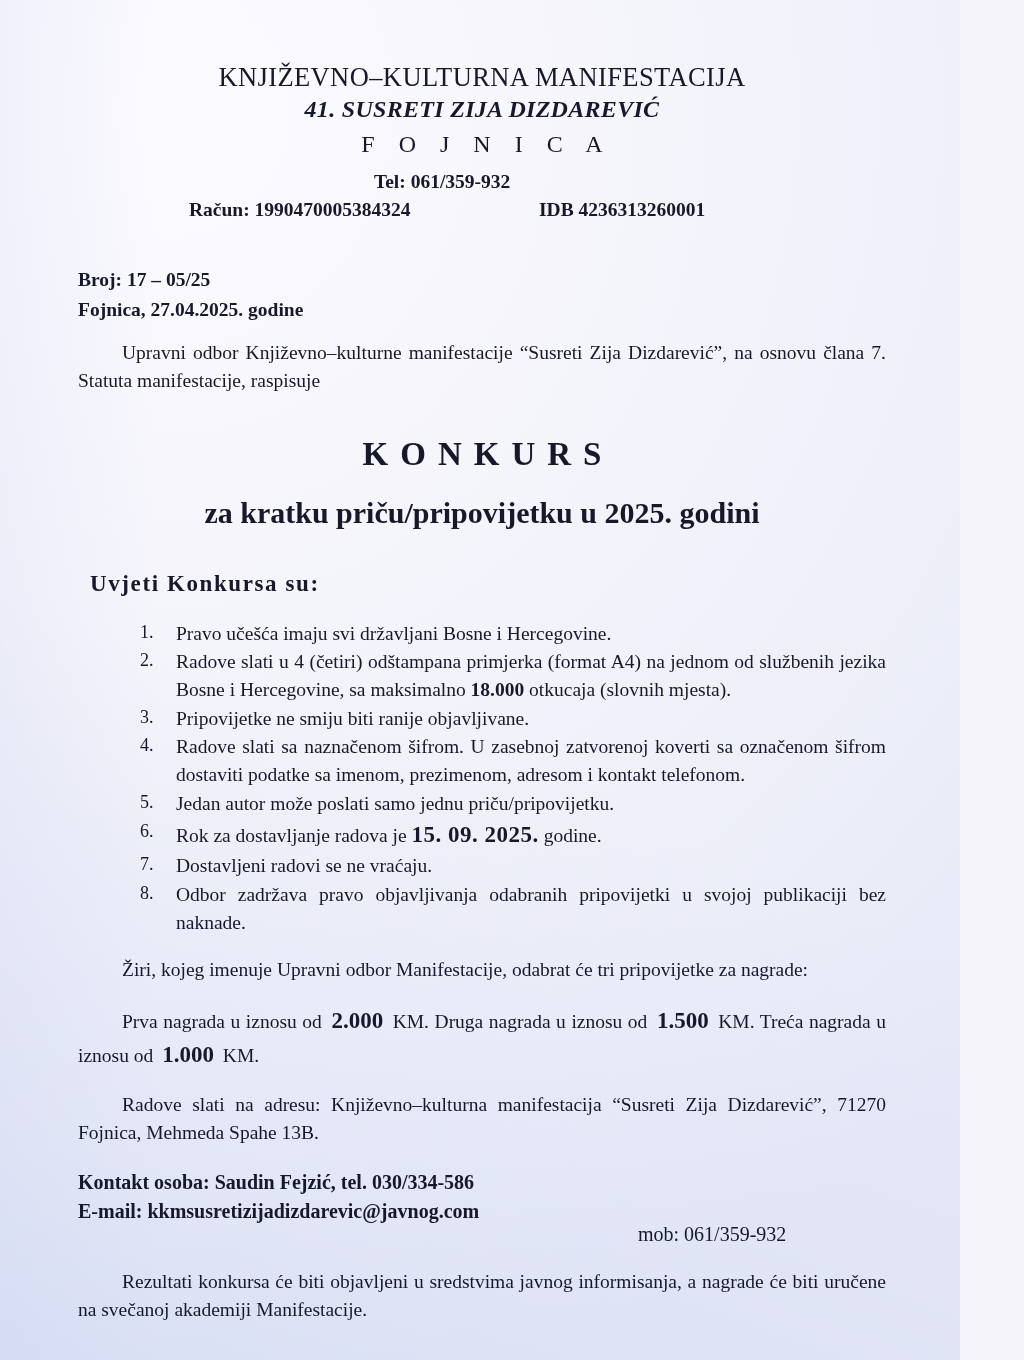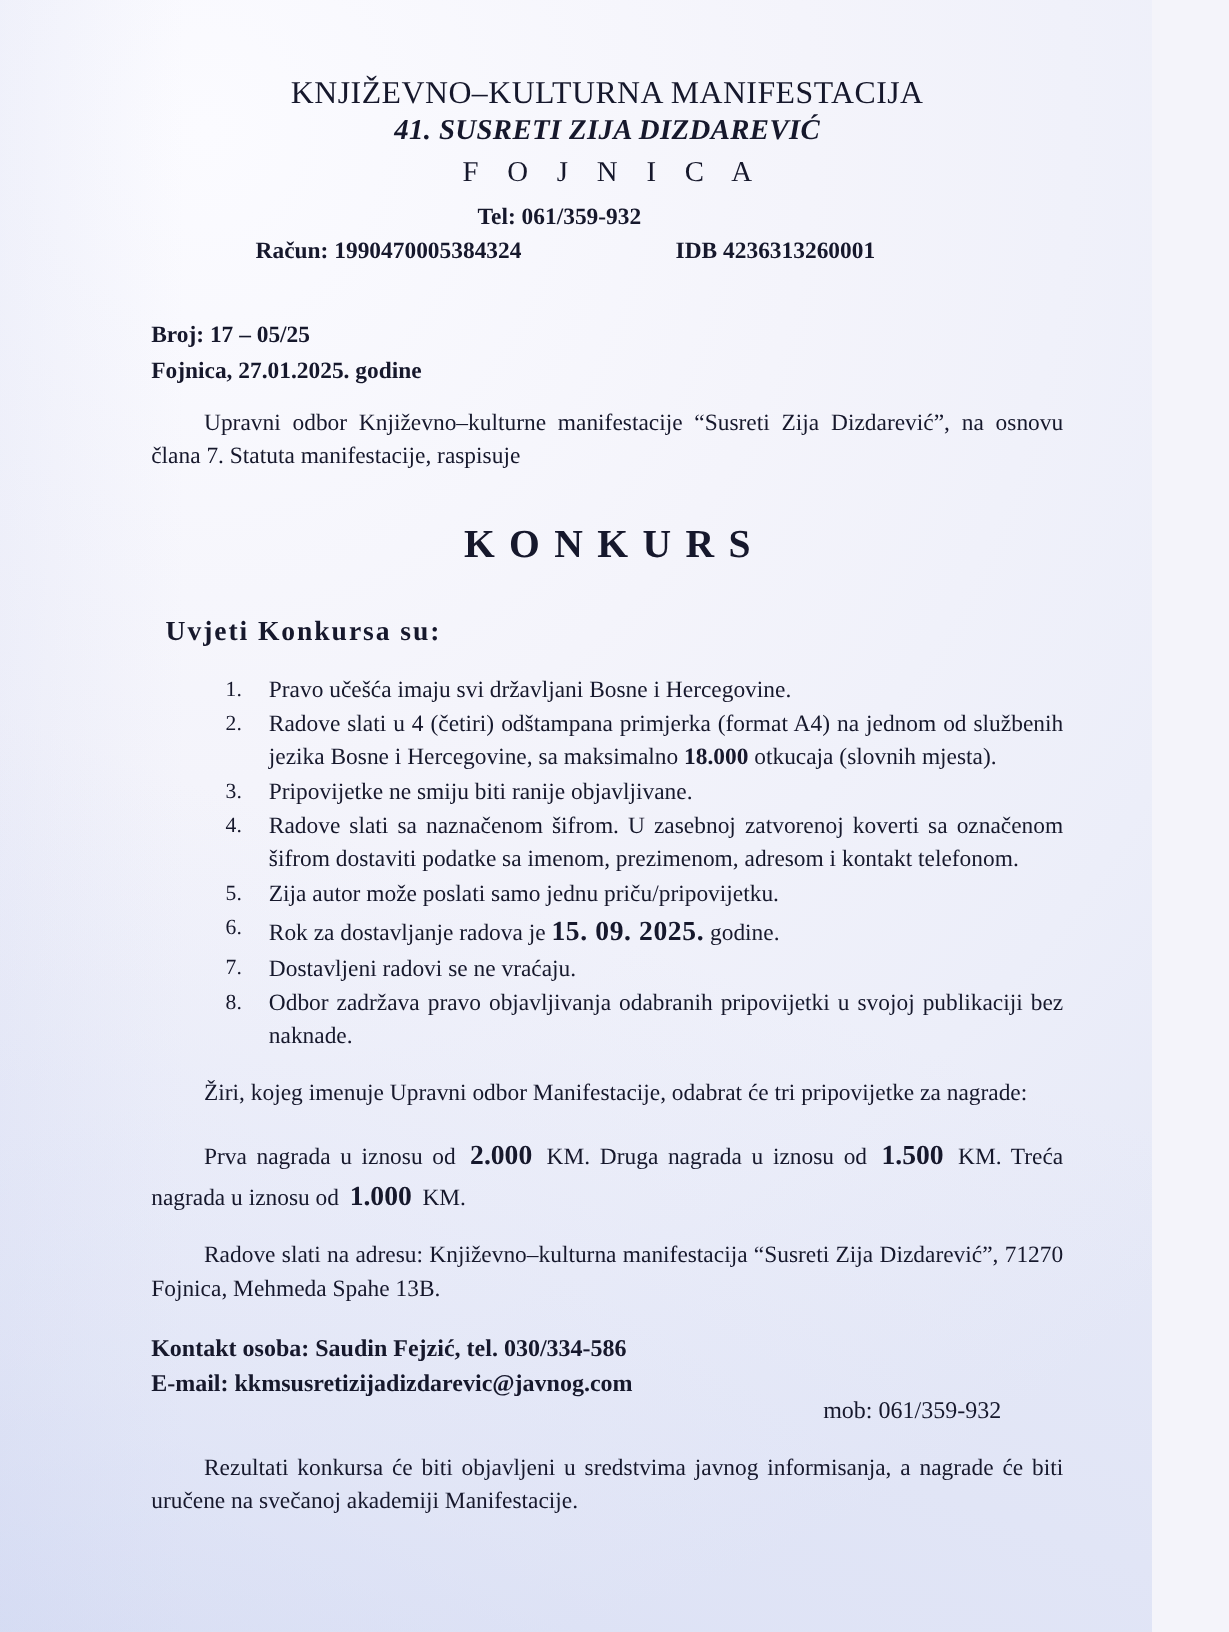--- a/index.html
+++ b/index.html
@@ -19,21 +19,20 @@
 
   
   .scan-sheet {
     position: relative;
     width: 960px;
     height: 1360px;
     box-sizing: border-box;
     background:
       radial-gradient(125% 95% at 18% 8%, #fbfbff 0%, #f4f4fb 42%, #eceef9 78%, #e6e9f7 100%),
       linear-gradient(160deg, #fafaff 0%, #f1f2fa 55%, #e8ebf8 100%);
-    padding-left: 48px;
   }
   .scan-sheet::after {
     content: "";
     position: absolute;
     inset: 0;
     pointer-events: none;
     background:
       linear-gradient(200deg, rgba(214,220,244,0) 55%, rgba(206,214,242,0.30) 86%, rgba(198,208,240,0.44) 100%),
       linear-gradient(90deg, rgba(208,214,240,0.22) 0%, rgba(255,255,255,0) 16%);
   }
@@ -213,42 +212,43 @@
         </div>
         <div class="contact-row row-bank">
           <span class="col-left">Račun:  1990470005384324</span>
           <span class="col-right">IDB   4236313260001</span>
         </div>
       </div>
     </header>
 
     <section class="ref-block">
       <div>Broj: 17 – 05/25</div>
-      <div>Fojnica, 27.01.2025. godine</div>
+      <div>Fojnica, 27.04.2025. godine</div>
     </section>
 
     <p class="para indent intro-para">Upravni odbor Književno–kulturne manifestacije “Susreti Zija Dizdarević”, na osnovu člana 7. Statuta manifestacije, raspisuje</p>
 
     <h1 class="konkurs-title">KONKURS</h1>
+    <h2 class="konkurs-subtitle"><span>za  kratku priču/pripovijetku  u  </span><span class="yr">2025.</span><span> godini</span></h2>
 
     <h3 class="conditions-heading">Uvjeti  Konkursa  su:</h3>
 
     <ol class="conditions">
       <li>
         <span>Pravo učešća imaju svi državljani Bosne i Hercegovine.</span>
       </li>
       <li><span>Radove slati u 4 (četiri) odštampana primjerka (format A4) na jednom od službenih jezika Bosne i Hercegovine, sa maksimalno </span><b>18.000</b><span> otkucaja (slovnih mjesta).</span></li>
       <li>
         <span>Pripovijetke ne smiju biti ranije objavljivane.</span>
       </li>
       <li>
         <span>Radove slati sa naznačenom šifrom. U zasebnoj zatvorenoj koverti sa označenom šifrom dostaviti podatke sa imenom, prezimenom, adresom i kontakt telefonom.</span>
       </li>
       <li>
-        <span>Zija autor može poslati samo jednu priču/pripovijetku.</span>
+        <span>Jedan autor može poslati samo jednu priču/pripovijetku.</span>
       </li>
       <li><span>Rok za dostavljanje radova je </span><span class="deadline-em">15. 09. 2025.</span><span> godine.</span></li>
       <li>
         <span>Dostavljeni radovi se ne vraćaju.</span>
       </li>
       <li>
         <span>Odbor zadržava pravo objavljivanja odabranih pripovijetki u svojoj publikaciji bez naknade.</span>
       </li>
     </ol>
 

